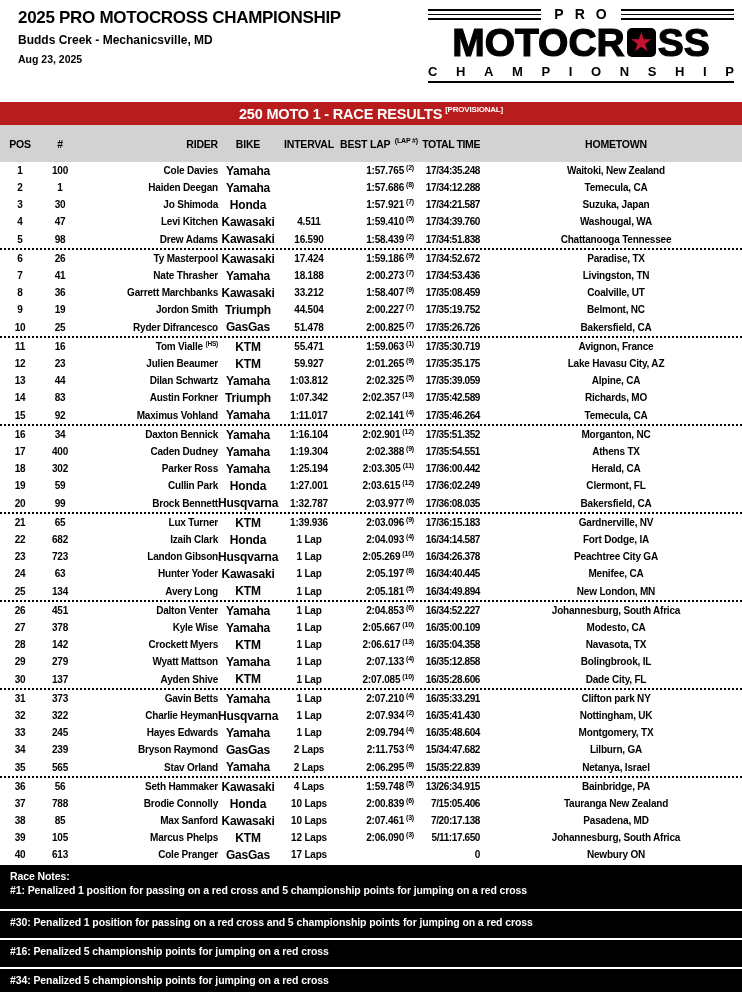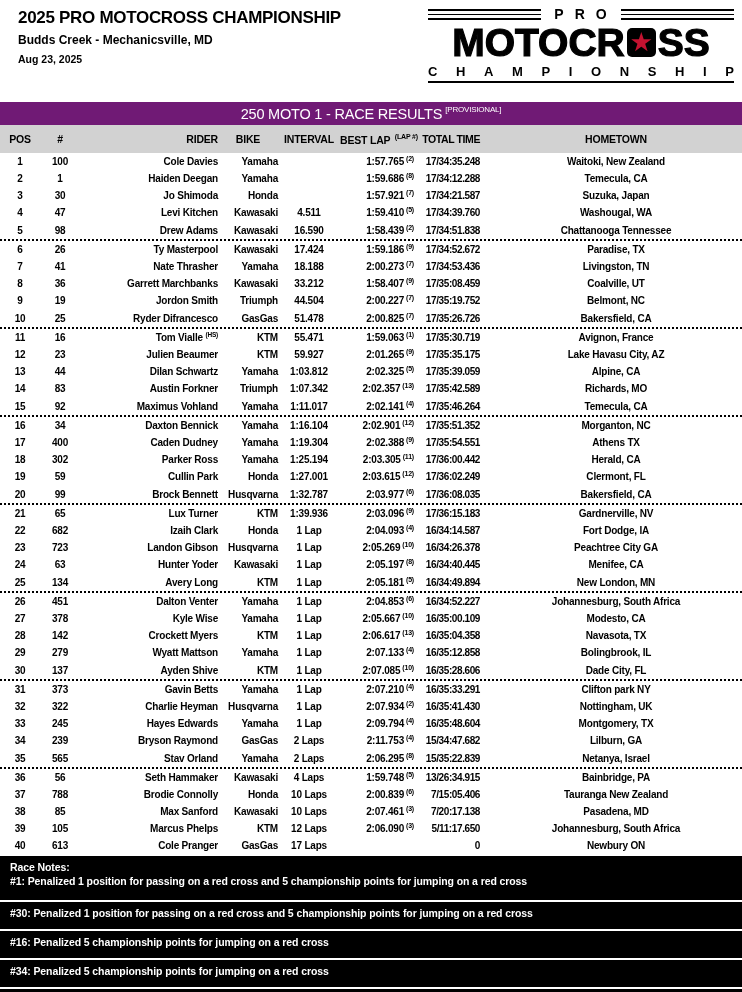--- a/index.html
+++ b/index.html
@@ -15,37 +15,37 @@
   
   .logo{position:absolute;right:8px;top:6px;width:306px;}
   .logo-top{display:flex;align-items:center;}
   .logo-lines{flex:1;height:11px;background:linear-gradient(to bottom,#000 0 2px,transparent 2px 4.5px,#000 4.5px 6.5px,transparent 6.5px 9px,#000 9px 11px);}
   .logo-pro{font-weight:bold;font-size:14px;letter-spacing:11px;padding-left:13px;padding-right:3px;}
   .logo-main{display:flex;align-items:center;justify-content:center;font-size:39px;font-weight:bold;line-height:1;margin-top:1px;letter-spacing:0px;-webkit-text-stroke:1.2px #000;}
   .logo-star-box{width:29px;height:29px;background:#000;border-radius:5px;display:flex;align-items:center;justify-content:center;font-size:23px;margin:0 2px;-webkit-text-stroke:0;}
   .logo-champ{display:flex;justify-content:space-between;font-size:13px;font-weight:bold;margin-top:2px;border-bottom:2.5px solid #000;padding-bottom:2px;}
 
   
-  .section-bar{height:23px;background:#701a75;color:#fff;display:flex;align-items:center;justify-content:center;font-weight:normal;font-size:14.5px;letter-spacing:-0.2px;}
+  .section-bar{height:23px;background:#b91c1c;color:#fff;display:flex;align-items:center;justify-content:center;font-weight:bold;font-size:14.5px;letter-spacing:-0.2px;}
   .section-bar .prov{font-size:8px;margin-left:3px;position:relative;top:-4px;}
 
   
   .grid8{display:grid;grid-template-columns:40px 40px 138px 60px 62px 74px 66px 1fr;}
-  .thead{background:#d2d2d2;height:28px;align-items:center;font-size:10.5px;font-weight:bold;letter-spacing:-0.2px;}
+  .thead{background:#d2d2d2;height:37px;align-items:center;font-size:10.5px;font-weight:bold;letter-spacing:-0.2px;}
   .c-pos{text-align:center;}
   .c-num{text-align:center;}
   .c-rider{text-align:right;padding-left:6px;white-space:nowrap;}
   .c-bike{text-align:center;}
   .c-int{text-align:center;}
   .c-blap{text-align:right;white-space:nowrap;}
   .c-tt{text-align:right;letter-spacing:-0.4px;white-space:nowrap;}
   .c-home{text-align:center;padding-left:10px;white-space:nowrap;}
   .thead .c-blap sup{font-size:7px;}
   .row{align-items:center;height:17px;font-size:10px;font-weight:bold;box-sizing:border-box;letter-spacing:-0.2px;}
-  .row .c-bike{font-size:10px;text-align:right;}
+  .row .c-bike{font-size:12px;}
   .row.sep{height:20px;border-bottom:2px dotted #000;}
   .row sup{font-weight:bold;}
   .c-rider sup{font-size:6.5px;margin-left:1px;}
   .c-blap sup{font-size:7px;margin-left:2px;}
 
   
   .notes{margin-top:2px;}
   .note-bar{background:#000;color:#fff;font-size:10.5px;font-weight:bold;padding:5px 10px 9px 10px;margin-bottom:2px;letter-spacing:-0.1px;line-height:13px;}
   .note-bar.first{padding-bottom:11px;}
   .note-bar.first div{margin-bottom:1px;}
@@ -119,21 +119,21 @@
         <div class="c-blap"><span>1:57.765</span><sup>(2)</sup></div>
         <div class="c-tt">17/34:35.248</div>
         <div class="c-home">Waitoki, New Zealand</div>
       </div>
       <div class="grid8 row">
         <div class="c-pos">2</div>
         <div class="c-num">1</div>
         <div class="c-rider">Haiden Deegan</div>
         <div class="c-bike">Yamaha</div>
         <div class="c-int"></div>
-        <div class="c-blap"><span>1:59.686</span><sup>(8)</sup></div>
+        <div class="c-blap"><span>1:57.686</span><sup>(8)</sup></div>
         <div class="c-tt">17/34:12.288</div>
         <div class="c-home">Temecula, CA</div>
       </div>
       <div class="grid8 row">
         <div class="c-pos">3</div>
         <div class="c-num">30</div>
         <div class="c-rider">Jo Shimoda</div>
         <div class="c-bike">Honda</div>
         <div class="c-int"></div>
         <div class="c-blap"><span>1:57.921</span><sup>(7)</sup></div>

